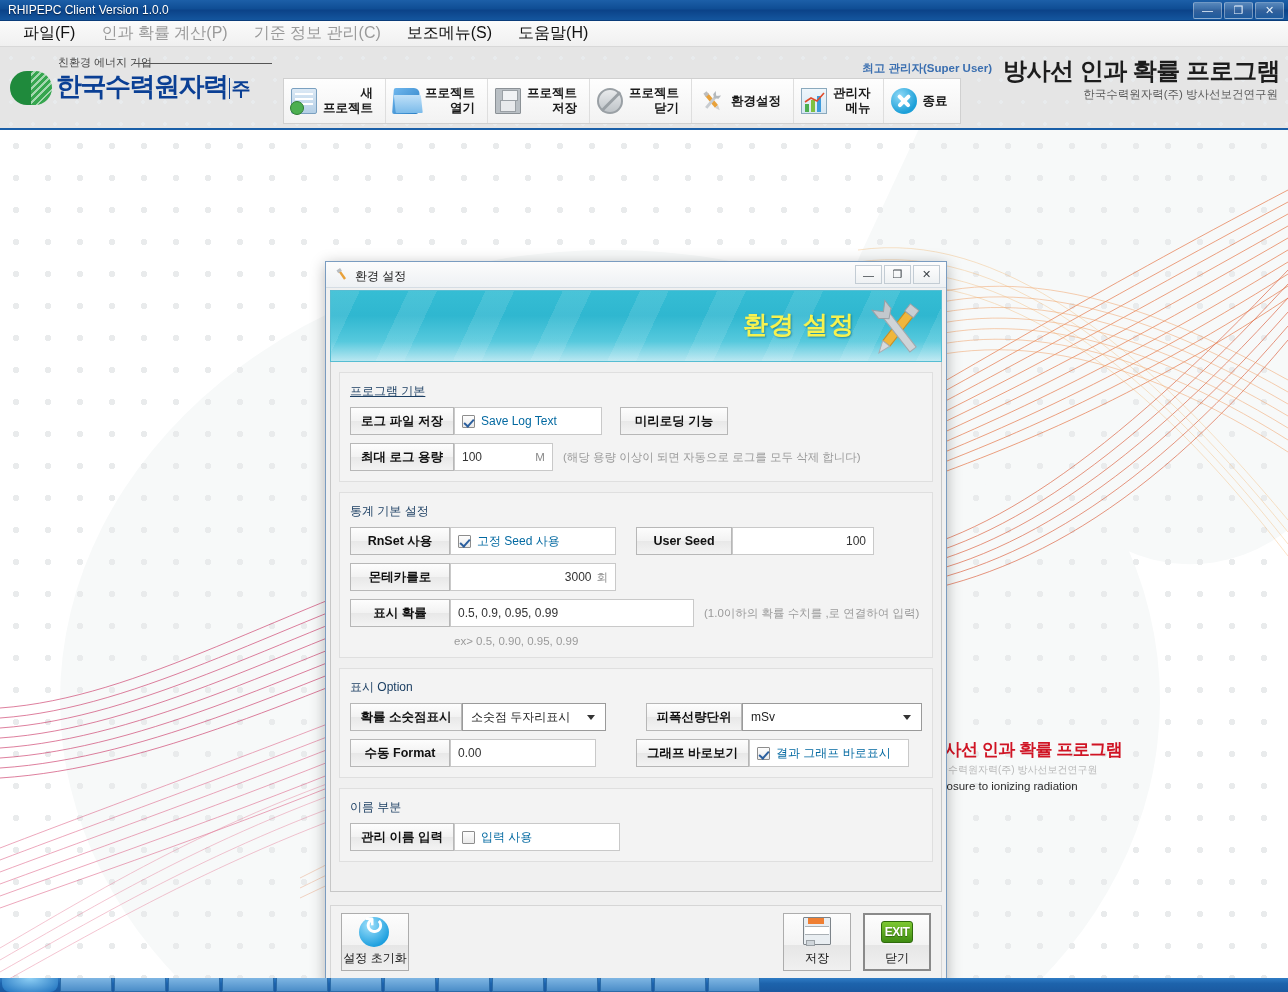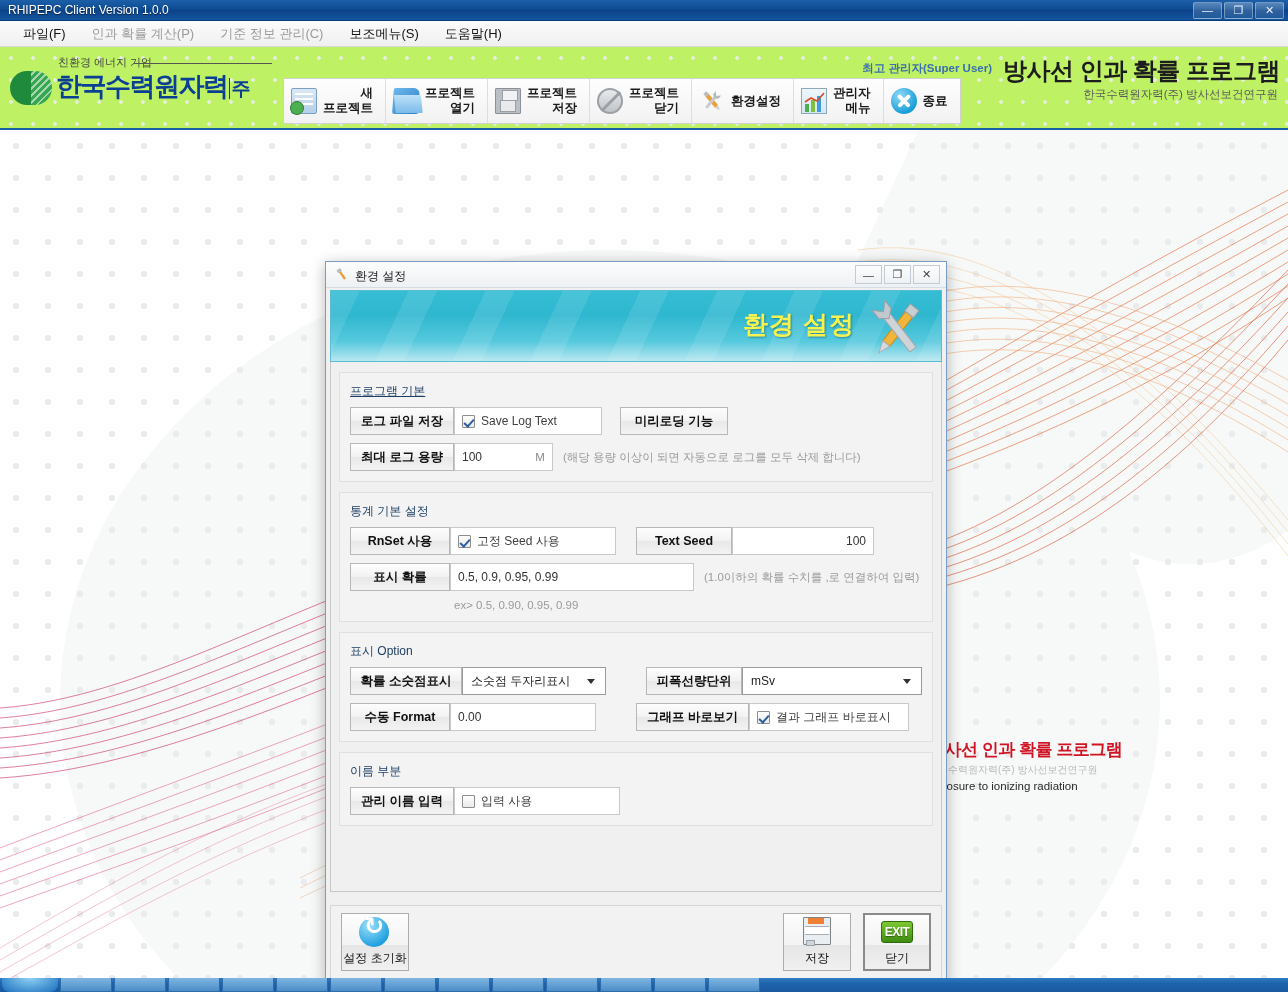--- a/index.html
+++ b/index.html
@@ -44,28 +44,28 @@
   #titlebar .win-btn.close { }
 
   
   #menubar {
     position: absolute; left: 0; top: 21px; width: 1288px; height: 26px;
     background: linear-gradient(to bottom, #fbfbfb, #f0f0f0);
     border-bottom: 1px solid #d8d8d8;
     display: flex; align-items: center; padding-left: 10px;
   }
   #menubar .menu-item {
-    font-size: 13px; color: #111; padding: 3px 13px; white-space: nowrap;
+    font-size: 16px; color: #111; padding: 3px 13px; white-space: nowrap;
   }
   #menubar .menu-item.dim { color: #9a9a9a; }
 
   
   #header {
     position: absolute; left: 0; top: 47px; width: 1288px; height: 83px;
-    background: #bef264;
+    background: #e5e5e5;
     border-bottom: 2px solid #1a5fa8;
     overflow: hidden;
   }
   #header-dots {
     position: absolute; inset: 0;
     background-image: radial-gradient(circle, #e9ecee 1.6px, transparent 1.7px);
     background-size: 22px 22px;
     opacity: .85;
   }
   
@@ -307,21 +307,21 @@
   .chkbox {
     width: 13px; height: 13px; flex: 0 0 13px;
     border: 1px solid #8d8d8d; background: linear-gradient(to bottom,#fdfdfd,#eaeaea);
     position: relative; border-radius: 1px;
   }
   .chkbox.checked:after {
     content: ""; position: absolute; left: 3px; top: 1px;
     width: 4px; height: 8px; border: solid #2b5f9e;
     border-width: 0 2px 2px 0; transform: rotate(42deg);
   }
-  .chk-text { font-size: 12px; color: #404040; white-space: nowrap; }
+  .chk-text { font-size: 12px; color: #0369a1; white-space: nowrap; }
 
   .select {
     height: 28px; background: #fff; border: 1px solid #9a9a9a;
     display: flex; align-items: center; justify-content: space-between;
     padding: 0 4px 0 8px; font-size: 12px; color: #222;
   }
   .select .caret {
     width: 0; height: 0;
     border-left: 4.5px solid transparent; border-right: 4.5px solid transparent;
     border-top: 5px solid #333; margin-right: 6px;
@@ -613,26 +613,33 @@
 
           <div class="row">
             <div class="btn-label" style="min-width:100px">RnSet 사용</div>
             <div class="field" style="width:166px">
               <div class="chk">
                 <div class="chkbox checked"></div>
                 <span class="chk-text">고정 Seed 사용</span>
               </div>
             </div>
             <div style="width:20px"></div>
-            <div class="btn-label" style="min-width:96px">Text Seed</div>
+            <div class="btn-label" style="min-width:96px">User Seed</div>
             <div class="field num" style="width:142px">
               <span>100</span>
             </div>
           </div>
 
+          <div class="row">
+            <div class="btn-label" style="min-width:100px">몬테카를로</div>
+            <div class="field num" style="width:166px">
+              <span>3000</span>
+              <span class="unit" style="margin-left:5px">회</span>
+            </div>
+          </div>
 
           <div class="row">
             <div class="btn-label" style="min-width:100px">표시 확률</div>
             <div class="field" style="width:244px">
               <span>0.5, 0.9, 0.95, 0.99</span>
             </div>
             <div class="hint">(1.0이하의 확률 수치를 ,로 연결하여 입력)</div>
           </div>
 
           <div class="row">

